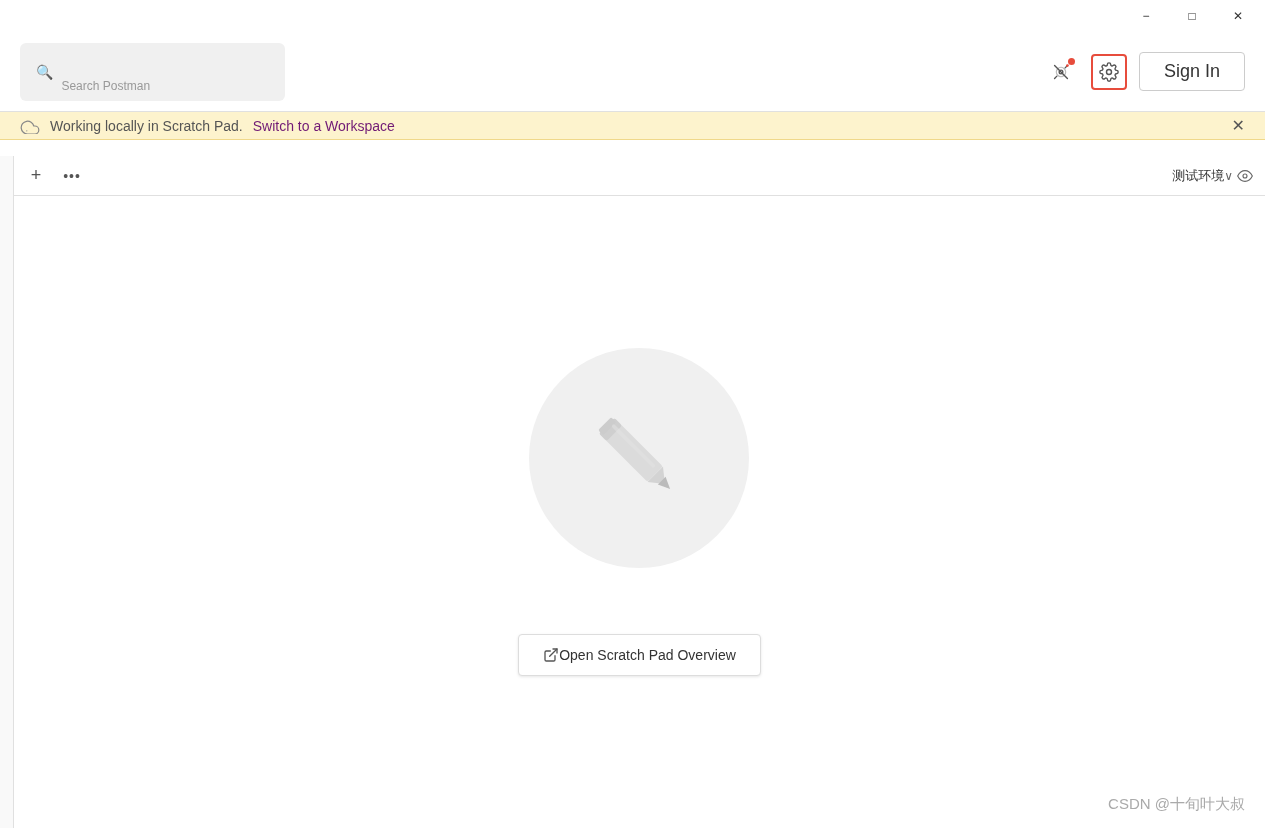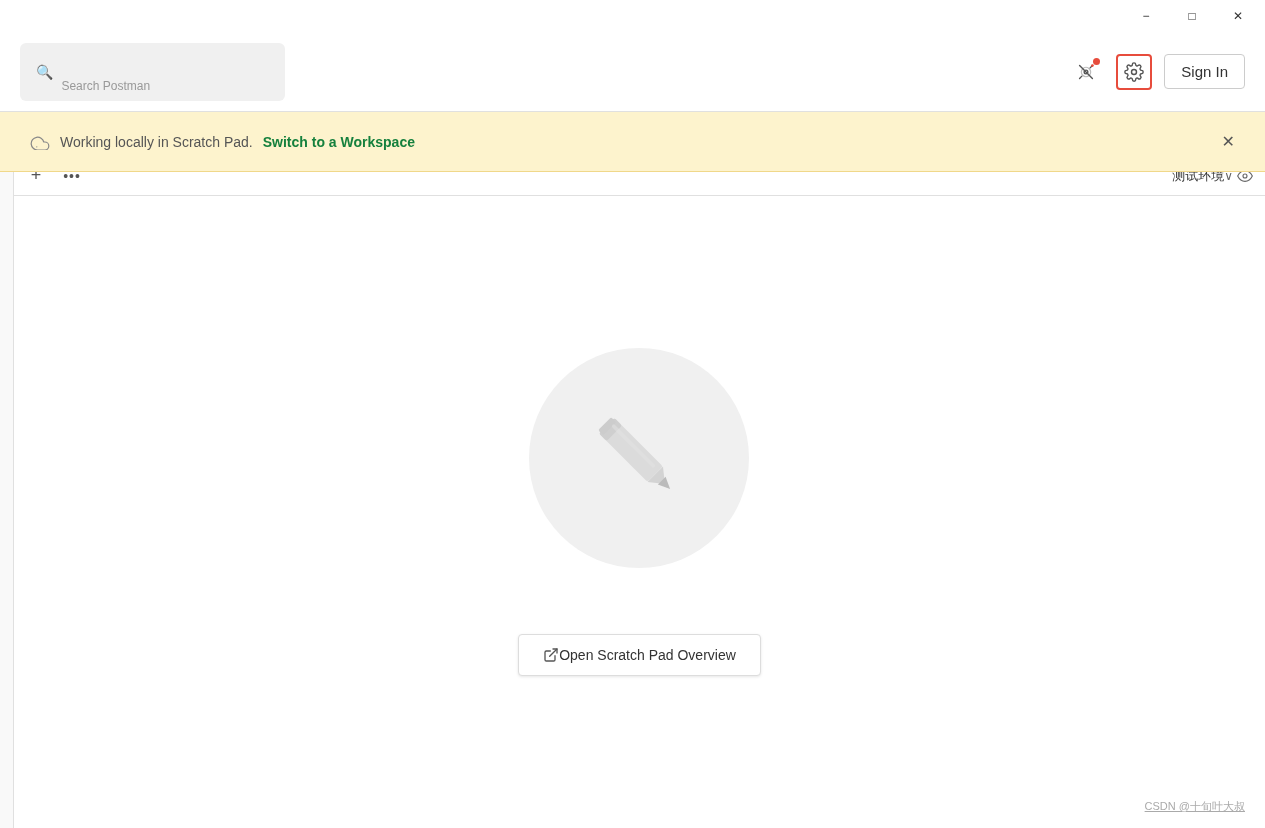--- a/index.html
+++ b/index.html
@@ -106,22 +106,22 @@
       right: 4px;
       width: 7px;
       height: 7px;
       background: #e74c3c;
       border-radius: 50%;
     }
     .sign-in-btn {
       background: none;
       border: 1px solid #ccc;
       border-radius: 4px;
-      padding: 8px 16px;
-      font-size: 15px;
+      padding: 8px 24px;
+      font-size: 18px;
       cursor: pointer;
       color: #333;
     }
     .create-account-btn {
       background: #e8510a;
       color: #fff;
       border: none;
       border-radius: 4px;
       padding: 10px 20px;
       font-size: 14px;
@@ -133,37 +133,37 @@
     .banner {
       position: absolute;
       top: 112px;
       left: 0;
       width: 100%;
       background: #fdf3cd;
       border-bottom: 1px solid #f0d88a;
       display: flex;
       align-items: center;
       justify-content: space-between;
-      padding: 10px 30px;
+      padding: 10px 20px;
       z-index: 40;
-      height: 60px;
+      height: 28px;
     }
     .banner-left {
       display: flex;
       align-items: center;
       gap: 10px;
       font-size: 14px;
       color: #333;
     }
     .banner-text {
       color: #555;
     }
     .banner-link {
-      color: #15803d;
-      font-weight: 700;
+      color: #701a75;
+      font-weight: 400;
       cursor: pointer;
       text-decoration: none;
     }
     .banner-close {
       background: none;
       border: none;
       cursor: pointer;
       font-size: 16px;
       color: #555;
     }
@@ -291,23 +291,22 @@
       color: #333;
       box-shadow: 0 1px 3px rgba(0,0,0,0.1);
       margin-top: 36px;
     }
 
     
     .footer-watermark {
       position: absolute;
       bottom: 14px;
       right: 20px;
-      font-size: 11px;
+      font-size: 15px;
       color: #aaa;
-      text-decoration: underline;
     }
 
     
     .pencil-illustration {
       width: 110px;
       height: 110px;
       opacity: 0.5;
     }
 
   </style>

